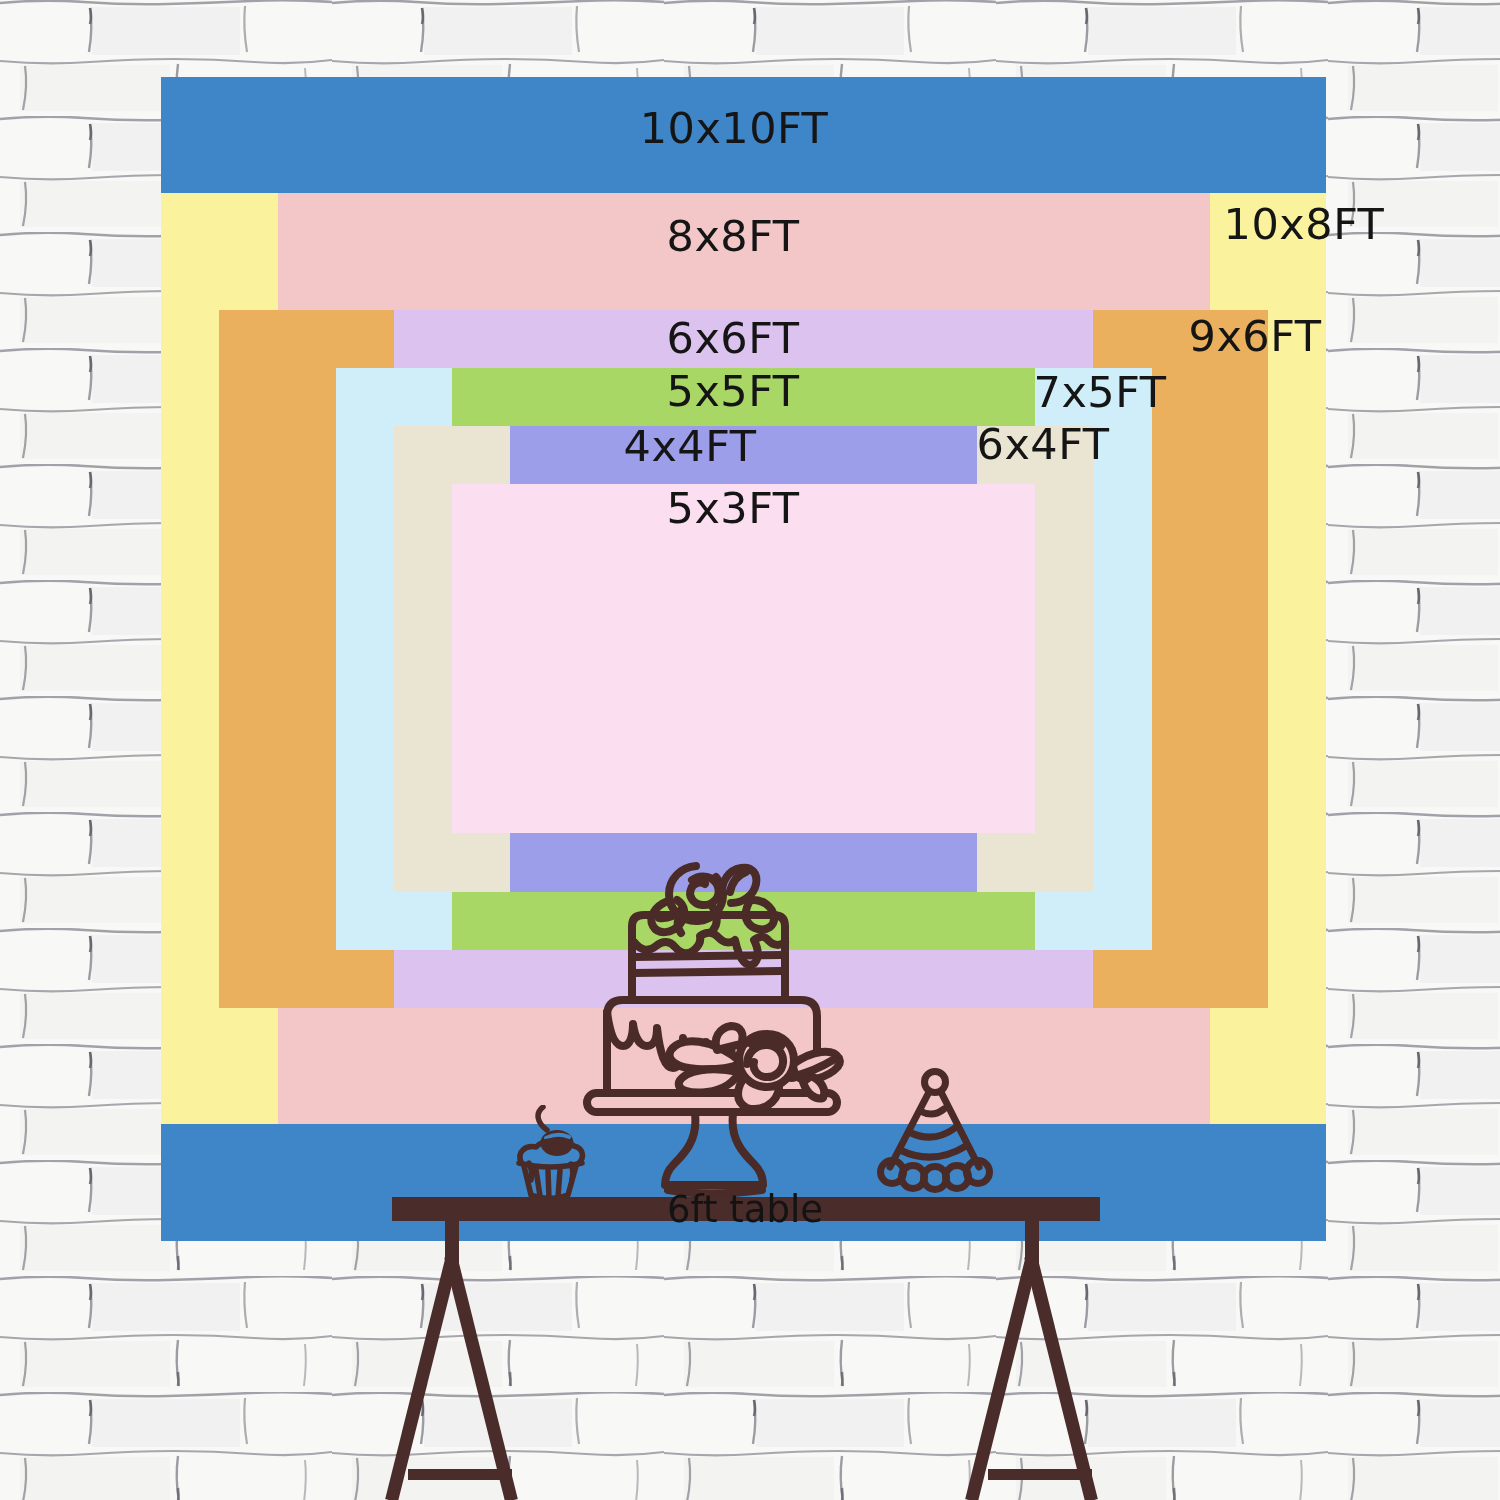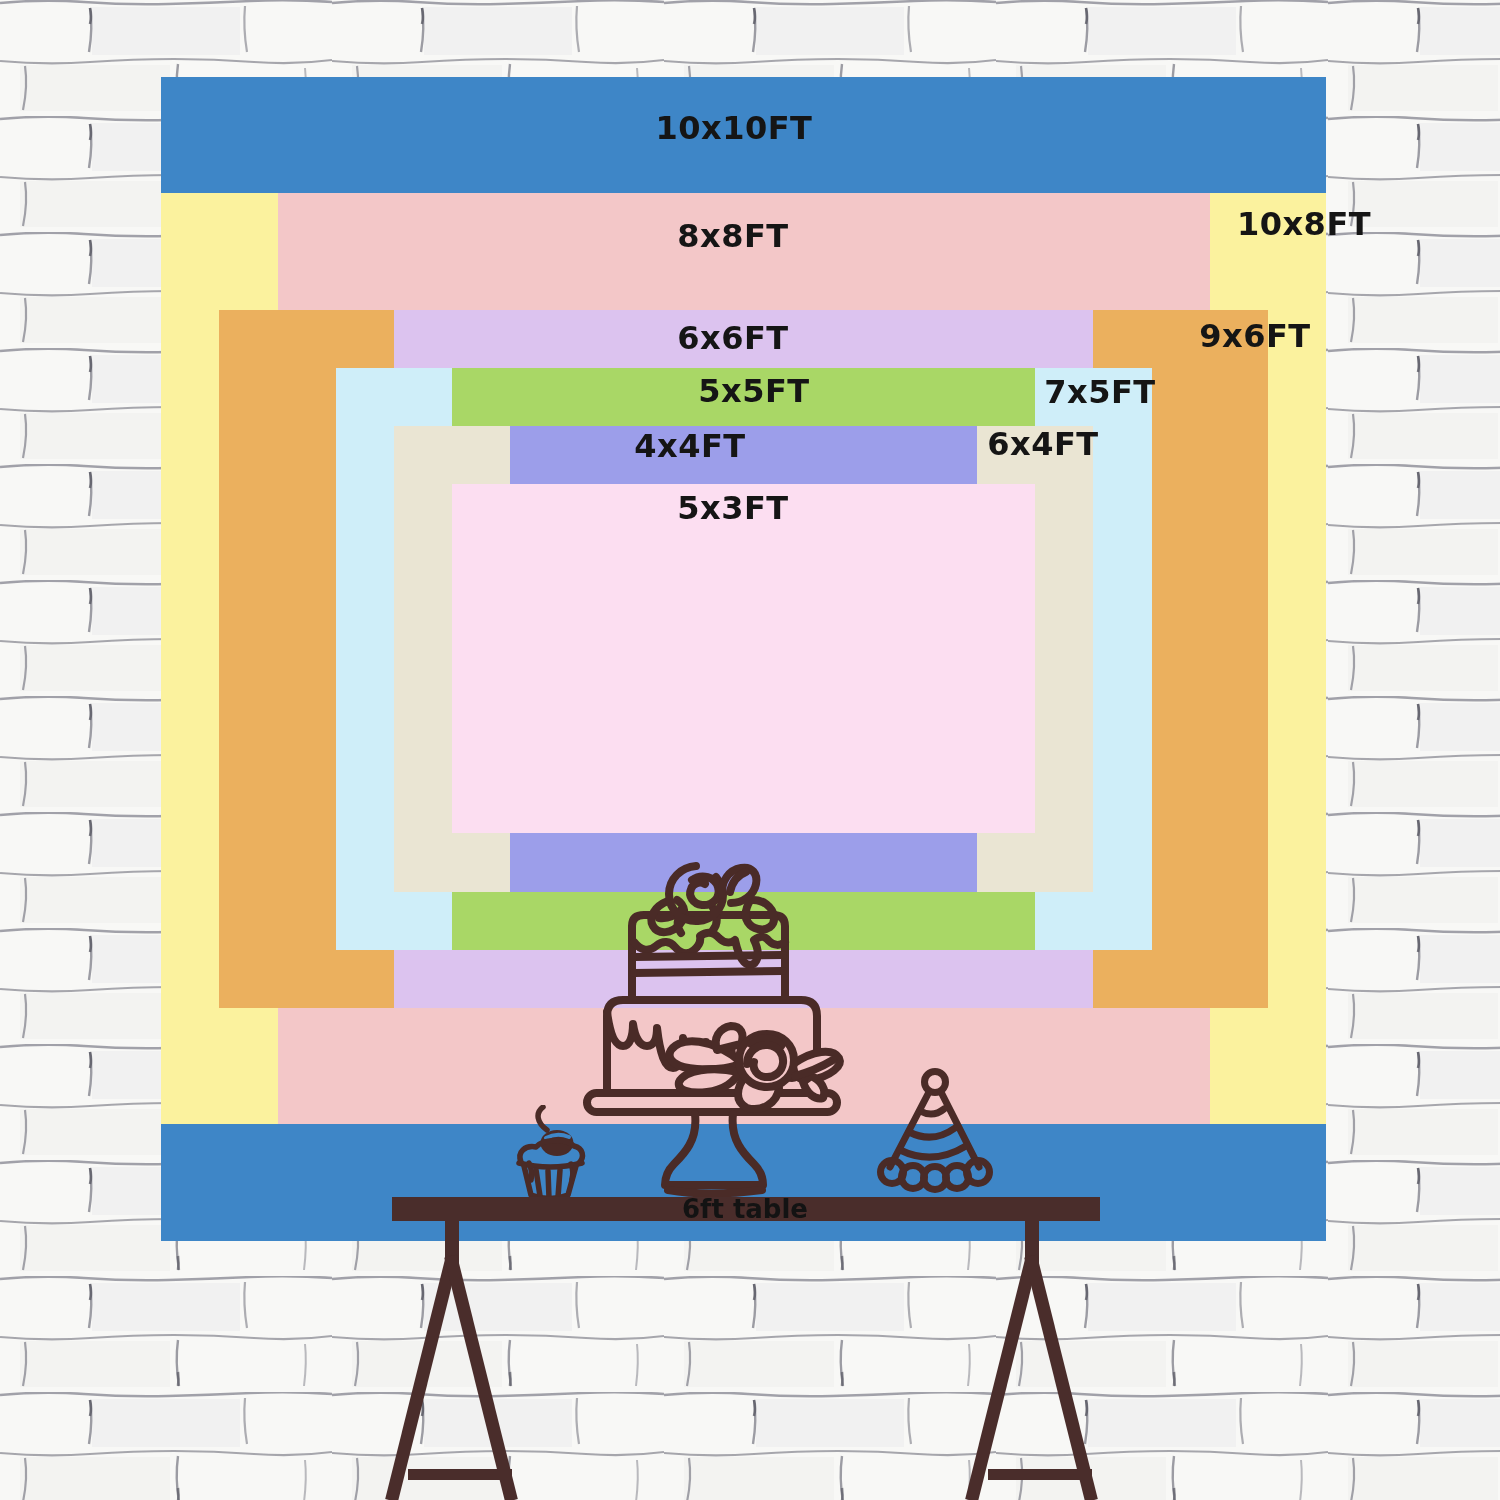--- a/index.html
+++ b/index.html
@@ -1,33 +1,33 @@
 <!DOCTYPE html>
 <html style="--label_color: #151515; --table_label_color: #131313; --wood_color: #4a2d2b; --line_color: #4a2b27; --flower_fill: #f3c7c8; --cherry_highlight: #3e86c7; --wall_base: #f8f8f6; --wall_mortar: #84848e; --wall_accent: #5a5a64;"><head>
 <meta charset="utf-8">
 <style>
   html,body{margin:0;padding:0;background:#ffffff}
   .scene{position:relative;width:1500px;height:1500px;overflow:hidden;
          font-family:"DejaVu Sans","Liberation Sans",sans-serif}
   .wall-svg{position:absolute;left:0;top:0;z-index:0}
   .rect{position:absolute;z-index:1}
   .lbl{position:absolute;z-index:2;transform:translate(-50%,-50%);
-       font-size:32px;font-weight:700;letter-spacing:.5px;white-space:nowrap;
+       font-size:43px;font-weight:400;letter-spacing:.5px;white-space:nowrap;
        color:var(--label_color,#151515)}
   .art{position:absolute;z-index:3;color:var(--line_color,#4a2b27)}
   .leg{position:absolute;width:13px;height:252px;top:1256px;
        background:var(--wood_color,#4a2d2b);transform-origin:6.5px 4px;z-index:4}
   .post{position:absolute;width:14px;height:48px;top:1220px;
         background:var(--wood_color,#4a2d2b);z-index:4}
   .xbar{position:absolute;height:11px;top:1469px;width:104px;
         background:var(--wood_color,#4a2d2b);z-index:4}
   .tabletop{position:absolute;left:392px;top:1197px;width:708px;height:24px;
         background:var(--wood_color,#4a2d2b);z-index:5}
   .table-lbl{position:absolute;left:745px;top:1209px;transform:translate(-50%,-50%);
-        font-size:26px;font-weight:700;white-space:nowrap;z-index:6;
+        font-size:37px;font-weight:400;white-space:nowrap;z-index:6;
         color:var(--table_label_color,#131313)}
 </style>
 </head>
 <body>
 
 <div class="scene">
 
   <svg class="wall-svg" width="1500" height="1500" viewBox="0 0 1500 1500">
     <defs>
       <pattern id="brick" width="332" height="116" patternUnits="userSpaceOnUse">
@@ -57,21 +57,21 @@
   <div class="rect" style="left: 452px; top: 368px; width: 583px; height: 582px; background: rgb(169, 215, 102);"></div>
   <div class="rect" style="left: 394px; top: 426px; width: 699px; height: 466px; background: rgb(234, 229, 211);"></div>
   <div class="rect" style="left: 510px; top: 426px; width: 467px; height: 466px; background: rgb(156, 158, 234);"></div>
   <div class="rect" style="left: 452px; top: 484px; width: 583px; height: 349px; background: rgb(252, 222, 241);"></div>
 
   <div class="lbl" style="left:734px;top:128px">10x10FT</div>
   <div class="lbl" style="left:733px;top:236px">8x8FT</div>
   <div class="lbl" style="left:1304px;top:224px">10x8FT</div>
   <div class="lbl" style="left:733px;top:338px">6x6FT</div>
   <div class="lbl" style="left:1255px;top:336px">9x6FT</div>
-  <div class="lbl" style="left:754px;top:391px">5x5FT</div>
+  <div class="lbl" style="left:733px;top:391px">5x5FT</div>
   <div class="lbl" style="left:1100px;top:392px">7x5FT</div>
   <div class="lbl" style="left:690px;top:446px">4x4FT</div>
   <div class="lbl" style="left:1043px;top:444px">6x4FT</div>
   <div class="lbl" style="left:733px;top:508px">5x3FT</div>
 
   <svg class="art" style="left:555px;top:850px" width="300" height="350" viewBox="0 0 300 350">
     <g stroke="currentColor" fill="none" stroke-width="8" stroke-linecap="round" stroke-linejoin="round">
 
       <path d="M77,150 V76 Q77,65 89,65 H218 Q230,65 230,76 V150"></path>
       <path d="M79,92 c7,9 15,10 22,4 c7,-6 14,-5 19,1 c6,7 13,8 19,3 c5,-4 7,-9 6,-14 c7,-5 14,-4 19,2 c5,5 11,6 16,2 c2,9 4,17 9,22 c5,5 11,3 13,-3 c2,-6 0,-13 -3,-19 c7,-5 11,-4 15,1 c5,5 11,5 16,1"></path>

